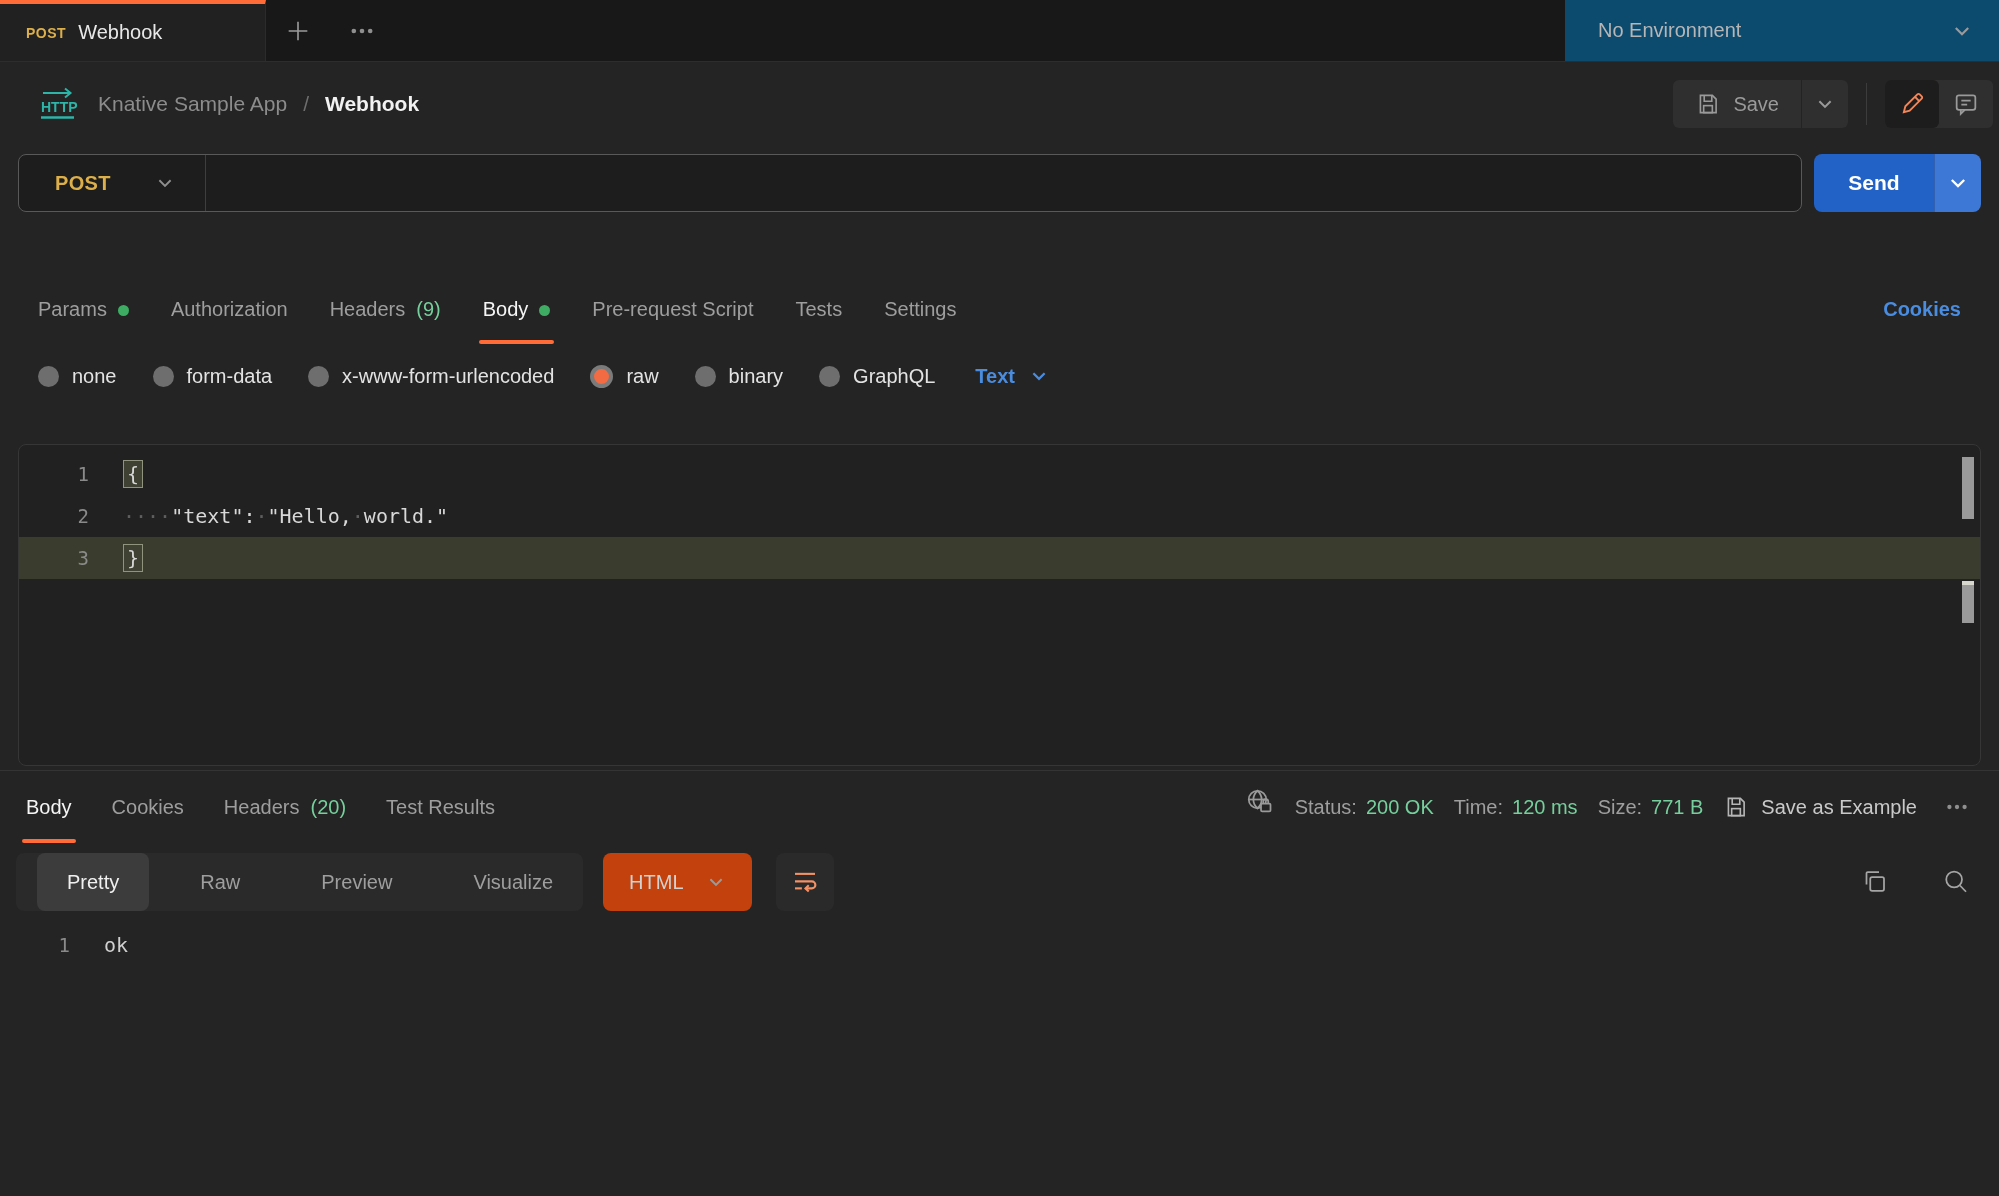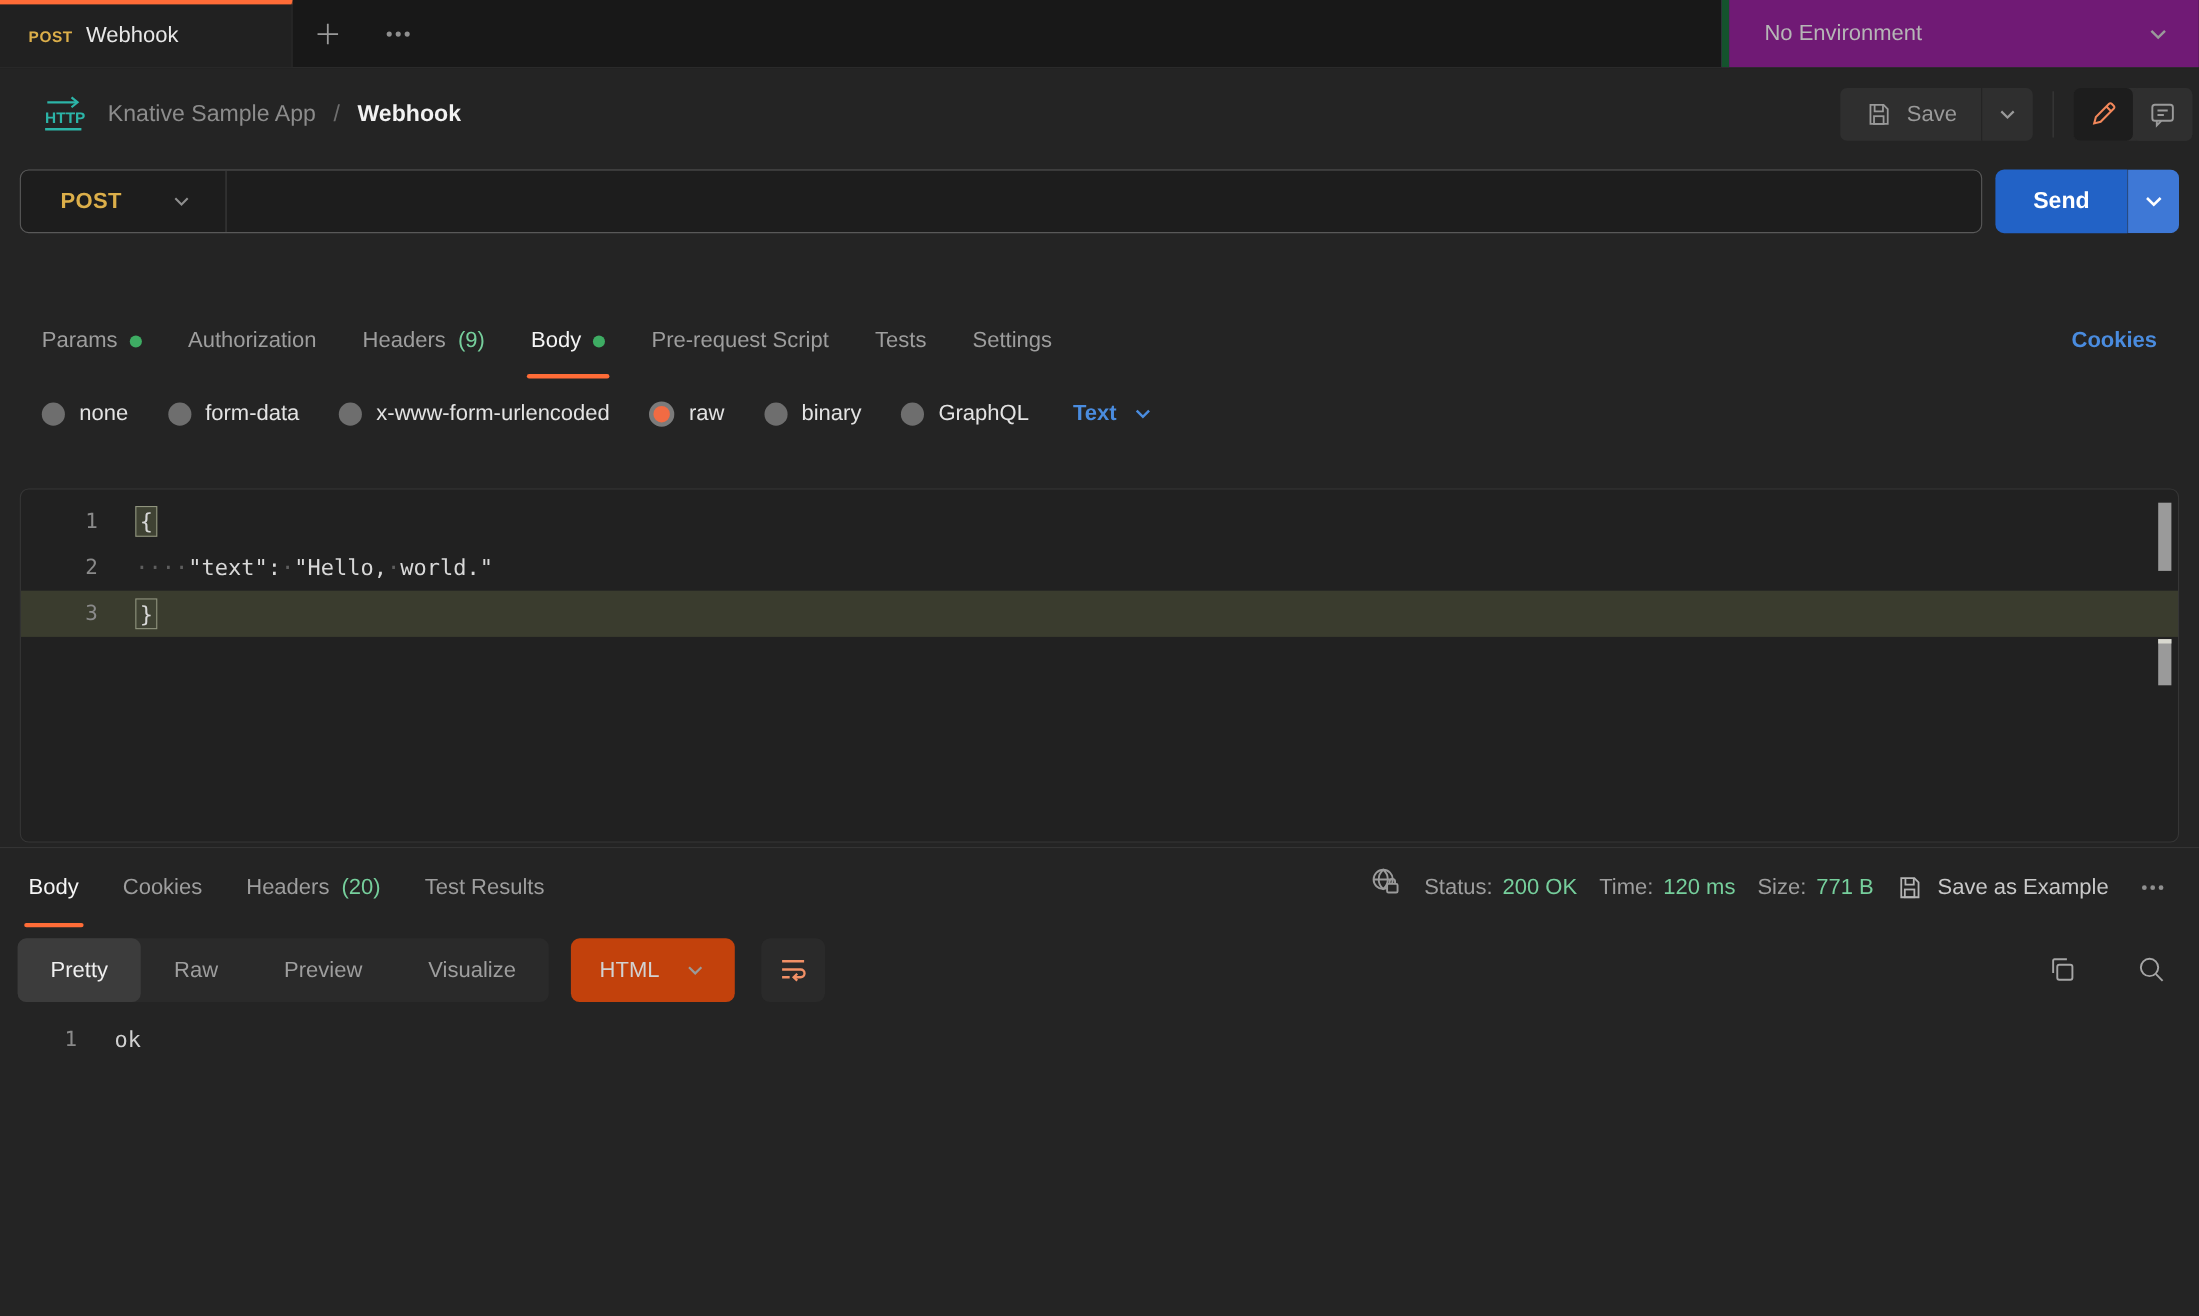--- a/index.html
+++ b/index.html
@@ -13,21 +13,21 @@
   }
   svg { display:block; }
   button { font-family:inherit; cursor:pointer; }
 
   
   .topbar { height:62px; background:#181818; border-bottom:1px solid #2d2d2d; display:flex; align-items:stretch; position:relative; }
   .req-tab { width:266px; background:#212121; border-top:4px solid #ff6c37; border-right:1px solid #2b2b2b; display:flex; align-items:center; gap:12px; padding:0 26px; cursor:pointer; }
   .req-tab .method-badge { color:#dcaf4a; font-size:14px; font-weight:700; letter-spacing:.5px; }
   .req-tab .tab-title { color:#e8e8e8; font-size:20px; }
   .bar-icon-btn { background:transparent; border:none; display:flex; align-items:center; justify-content:center; width:64px; color:#9a9a9a; }
-  .env-select { position:absolute; right:0; top:0; bottom:0; width:434px; border-left:7px solid #14532d; display:flex; align-items:center; justify-content:space-between; padding:0 26px 0 32px; color:#b6b6b6; font-size:20px; cursor:pointer; background:#701a75; }
+  .env-select { position:absolute; right:0; top:0; bottom:0; width:434px; border-left:1px solid #14532d; display:flex; align-items:center; justify-content:space-between; padding:0 26px 0 32px; color:#b6b6b6; font-size:20px; cursor:pointer; background:#0c4a6e; }
 
   
   .header-row { height:84px; display:flex; align-items:center; justify-content:space-between; padding:0 6px 0 36px; }
   .breadcrumb { display:flex; align-items:center; gap:16px; font-size:21px; }
   .crumb-muted { color:#8c8c8c; cursor:pointer; }
   .crumb-sep { color:#6e6e6e; }
   .crumb-current { color:#f2f2f2; font-weight:600; }
   .header-actions { display:flex; align-items:center; }
   .save-split { display:flex; }
   .save-main { height:48px; background:#2f2f2f; border:none; border-right:1px solid #232323; border-radius:6px 0 0 6px; color:#9a9a9a; font-size:20px; display:flex; align-items:center; gap:12px; padding:0 22px; }
@@ -81,21 +81,21 @@
   .resp-tabs { display:flex; align-items:center; gap:40px; height:100%; }
   .resp-meta { margin-left:auto; display:flex; gap:20px; }
   .metric { display:flex; align-items:center; gap:9px; color:#9e9e9e; }
   .metric .val { color:#76cf9c; }
   .save-example { display:flex; align-items:center; gap:12px; background:transparent; border:none; color:#c9c9c9; font-size:20px; }
   .dots-btn { background:transparent; border:none; display:flex; align-items:center; justify-content:center; width:40px; height:40px; }
 
   
   .resp-toolbar { display:flex; align-items:center; padding:0 28px 0 16px; margin-top:10px; height:58px; gap:18px; }
   .views-seg { display:flex; background:#2a2a2a; border-radius:8px; height:58px; }
-  .view-btn { padding:0 30px; background:transparent; border:none; color:#9e9e9e; font-size:20px; border-radius:8px; }
+  .view-btn { padding:0 30px; background:transparent; border:none; color:#9e9e9e; font-size:20px; border-radius:8px;margin-left:21px; }
   .view-btn.active { background:#3c3c3c; color:#f0f0f0; }
   .format-btn { height:58px; background:#c2410c; border:none; border-radius:8px; display:flex; align-items:center; gap:22px; padding:0 26px; color:#d2d2d2; font-size:20px; margin-left:2px; }
   .wrap-btn { width:58px; height:58px; background:#2a2a2a; border:none; border-radius:8px; display:flex; align-items:center; justify-content:center; margin-left:6px; }
   .resp-actions { margin-left:auto; display:flex; align-items:center; gap:52px; }
   .ghost-btn { background:transparent; border:none; display:flex; align-items:center; justify-content:center; }
 
   
   .resp-body { margin-top:14px; font-family:"DejaVu Sans Mono", monospace; font-size:20px; }
   .resp-line { display:flex; align-items:center; height:40px; }
   .resp-line .txt { padding-left:34px; color:#d0d0d0; }

